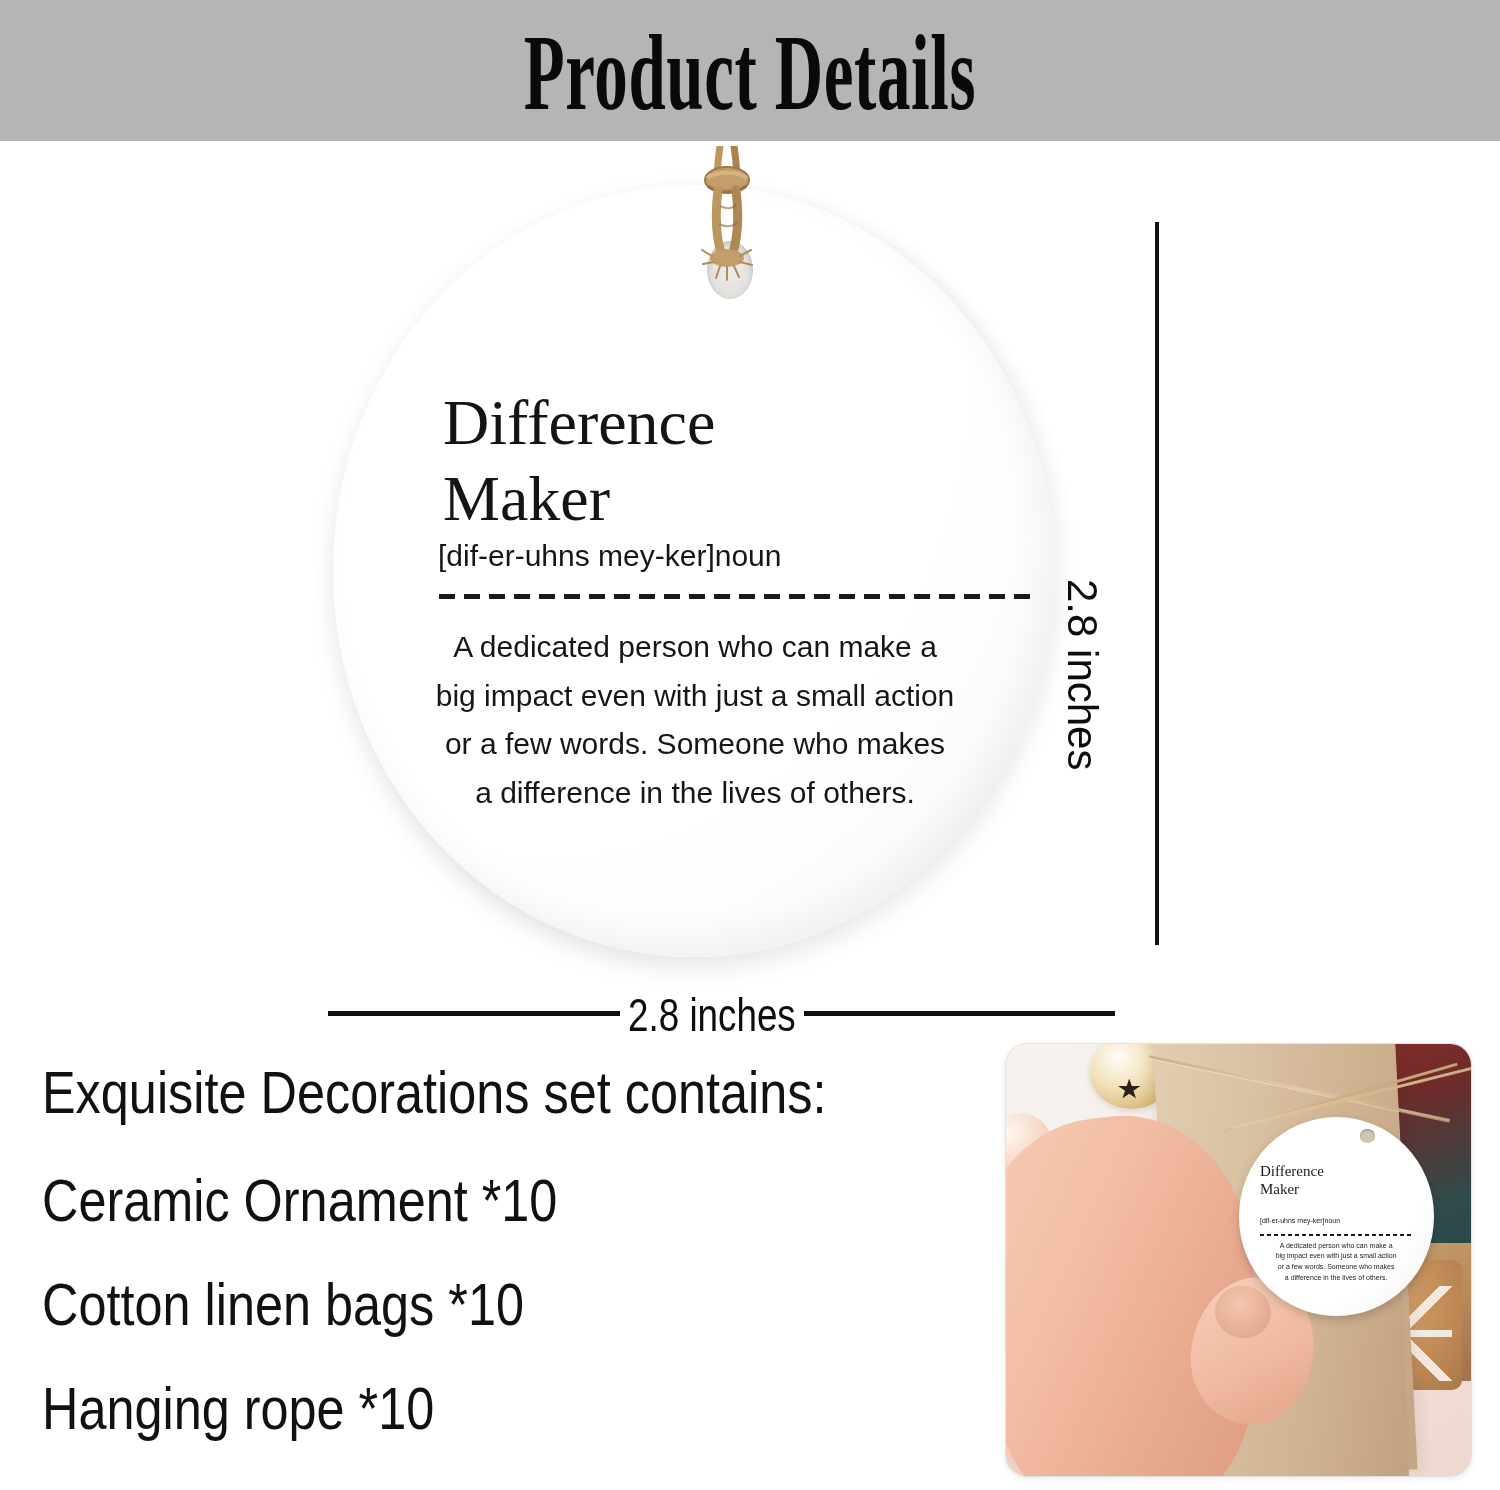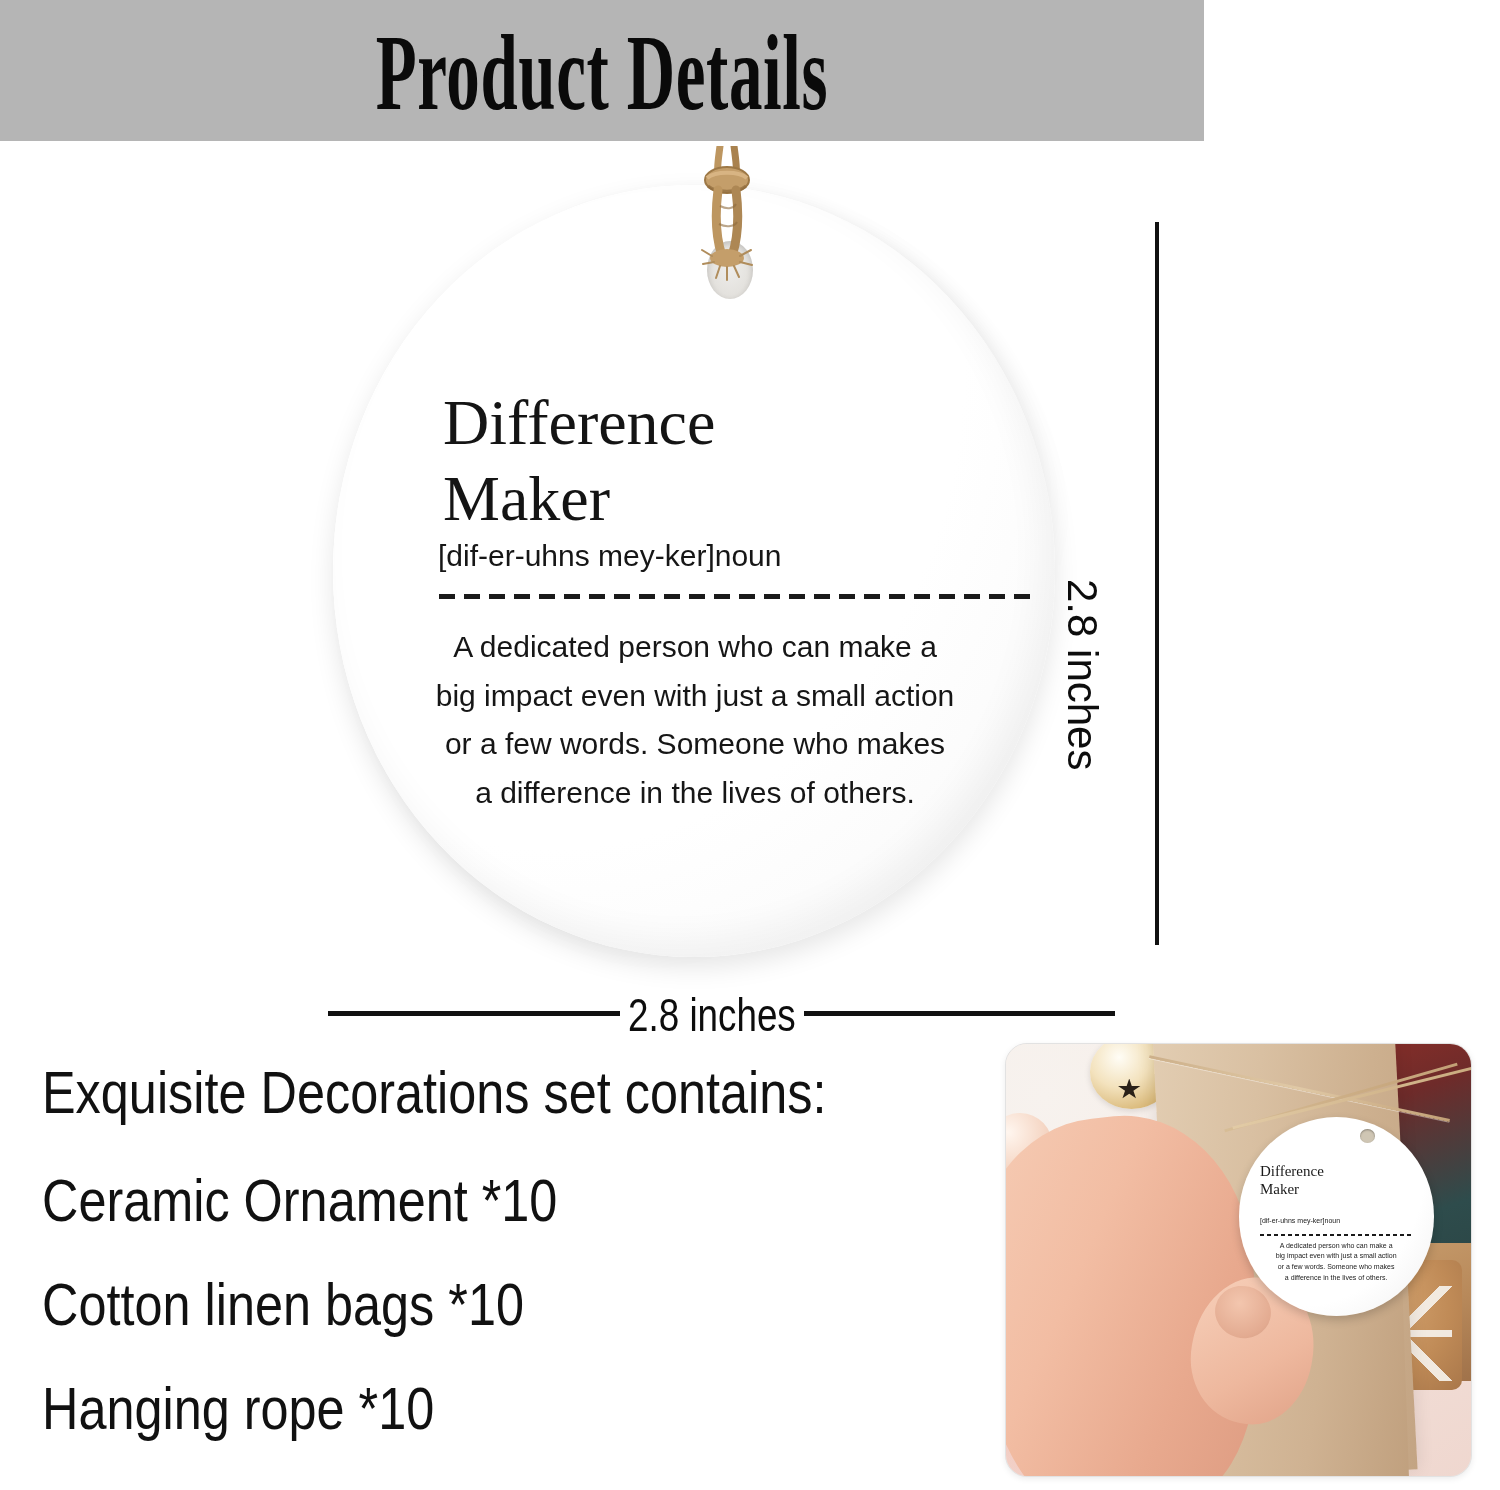--- a/index.html
+++ b/index.html
@@ -6,21 +6,21 @@
   body{
     width:1500px;height:1490px;
     background:#ffffff;
     font-family:"Liberation Sans", sans-serif;
     overflow:hidden;
     position:relative;
   }
 
   
   .header-band{
-    position:absolute;left:0;top:0;width:1204px;height:141px;
+    position:absolute;left:0;top:0;width:1500px;height:141px;
     background:#b5b5b5;
     display:flex;align-items:center;justify-content:center;
   }
   .header-title{
     font-family:"Liberation Serif", serif;
     font-weight:bold;
     font-size:108px;
     line-height:1;
     color:#0a0a0a;
     transform:scaleX(0.62);

